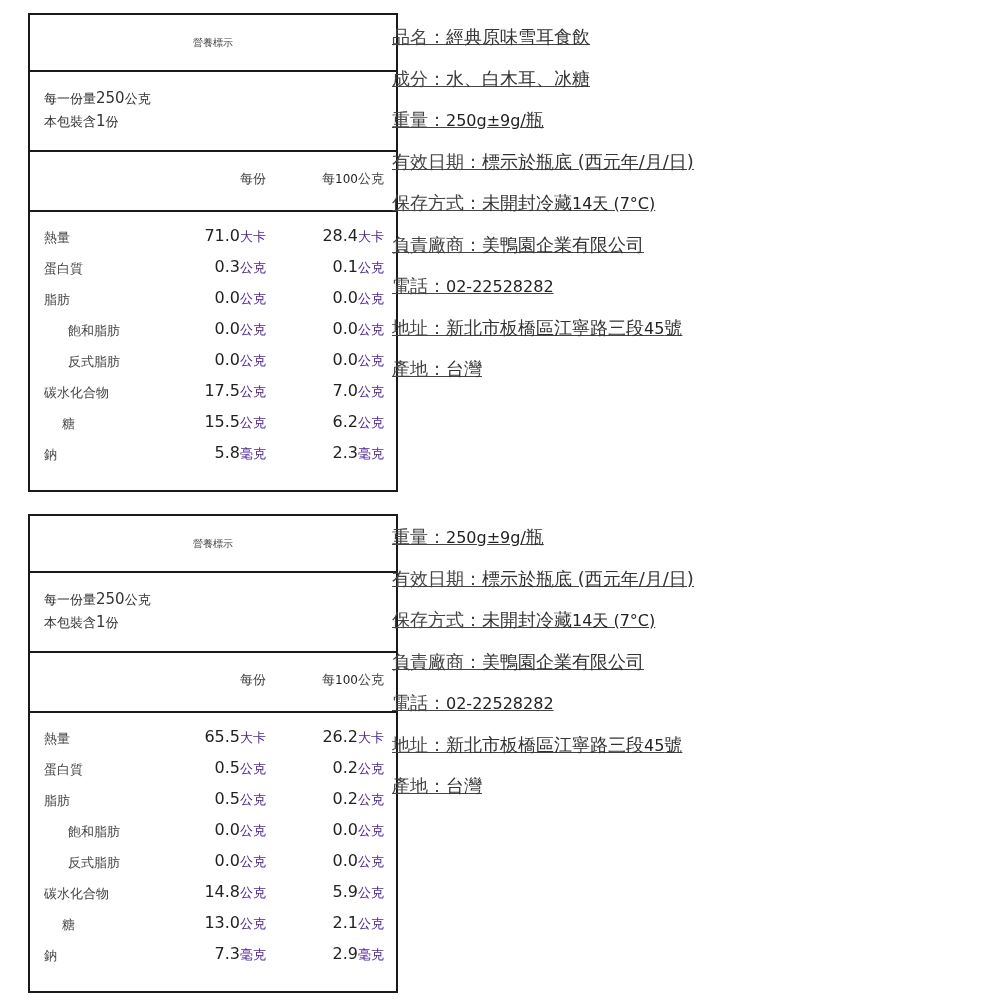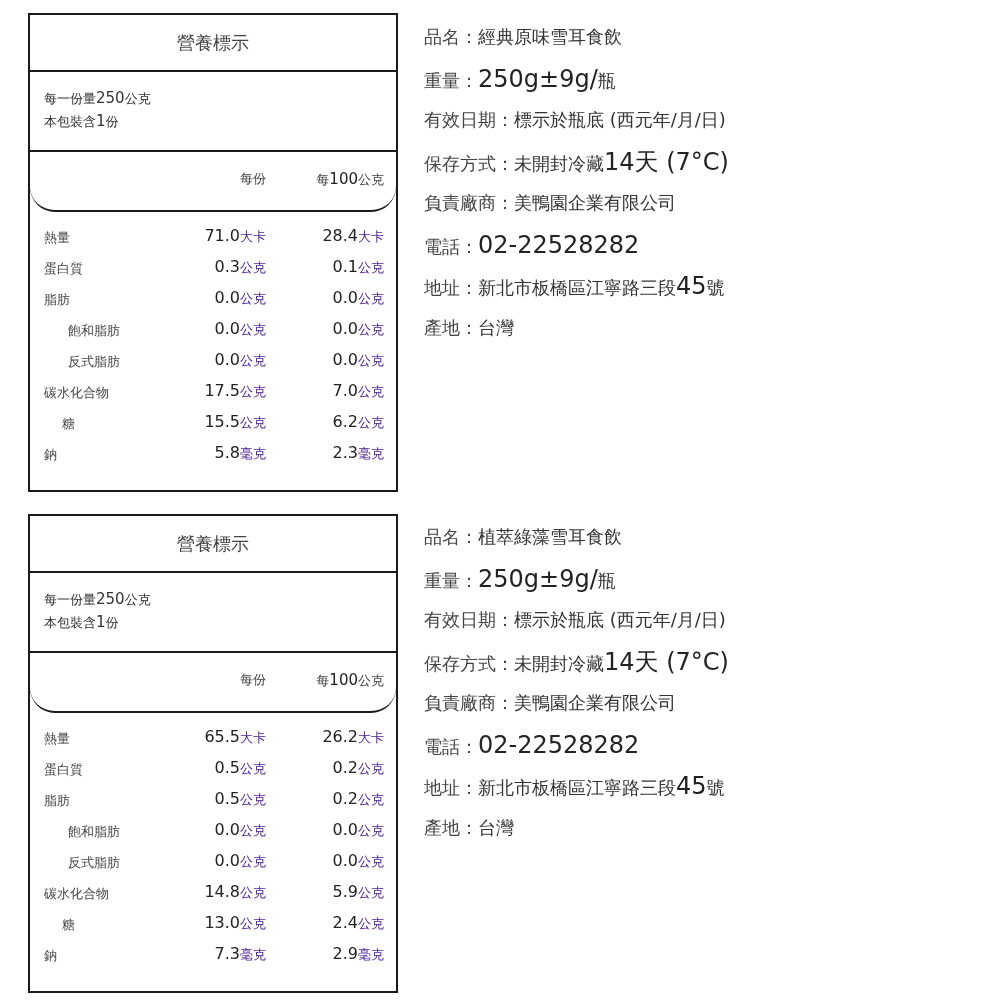--- a/index.html
+++ b/index.html
@@ -1,41 +1,41 @@
 <!DOCTYPE html>
 <html><head>
   <meta charset="utf-8">
   <style>
     html, body { margin: 0; padding: 0; background: #ffffff; }
     body { width: 1000px; height: 1000px; position: relative; overflow: hidden;
            font-family: "DejaVu Sans", "Liberation Sans", sans-serif; color: #3a3a3a; }
     .label-box { position: absolute; left: 28px; width: 366px; border: 2.5px solid #1a1a1a; box-sizing: content-box; }
     .sec { border-bottom: 2.5px solid #1a1a1a; position: relative; }
     .sec:last-child { border-bottom: none; text-align: center; }
-    .sec-title { height: 55px; display: flex; align-items: center; justify-content: center; font-size: 18px; color: #444; }
+    .sec-title { height: 55px; display: flex; align-items: center; justify-content: center; font-size: 10px; color: #444; }
     .sec-serving { height: 80px; padding: 15px 0 0 14px; box-sizing: border-box; font-size: 13px; line-height: 22px; color: #333; }
     .sec-serving .big { font-size: 15px; }
-    .sec-head { height: 58px; position: relative; font-size: 13px; color: #444; border-radius: 25px; }
+    .sec-head { height: 58px; position: relative; font-size: 13px; color: #444; }
     .sec-head .c1 { position: absolute; right: 130px; top: 18px; }
     .sec-head .c2 { position: absolute; right: 12px; top: 18px; }
-    .sec-head .c2 .num { font-size: 15px; }
+    .sec-head .c2 .num { font-size: 12px; }
     .sec-rows { padding: 14px 0 16px 0; }
     .row { height: 31px; position: relative; font-size: 13px; color: #444; }
     .row .nm { position: absolute; left: 14px; top: 3px; }
     .row .nm.ind1 { left: 38px; }
     .row .nm.ind2 { left: 32px; }
     .row .v1 { position: absolute; right: 130px; top: 0px; }
     .row .v2 { position: absolute; right: 12px; top: 0px; }
     .num { font-size: 16px; color: #222; }
     .unit { font-size: 13px; color: #4c1d95; }
-    .info { position: absolute; left: 424px; font-size: 18px; color: #444; }
+    .info { position: absolute; left: 392px; font-size: 18px; color: #444; text-decoration: underline; }
     .info .line { height: 41.5px; line-height: 30px; white-space: nowrap; }
     .info .key { color: #444; }
     .info .val { color: #333; }
-    .info .val.big { font-size: 24px; color: #222; }
+    .info .val.big { font-size: 16px; color: #222; }
   </style>
 </head>
 <body>
 
 <div id="root">
     <div class="label-box" style="top:13px">
       <div class="sec sec-title">營養標示</div>
       <div class="sec sec-serving">
         <div><span>每一份量</span><span class="big">250</span><span>公克</span></div>
         <div><span>本包裝含</span><span class="big">1</span><span>份</span></div>
@@ -82,20 +82,21 @@
       </div>
         <div class="row">
         <span class="nm ">鈉</span>
         <span class="v1"><span class="num">5.8</span><span class="unit">毫克</span></span>
         <span class="v2"><span class="num">2.3</span><span class="unit">毫克</span></span>
       </div>
       </div>
     </div>
     <div class="info" style="top:22px">
       <div class="line"><span class="key">品名：</span><span class="val">經典原味雪耳食飲</span></div>
+      <div class="line"><span class="key">成分：</span><span class="val">水、白木耳、冰糖</span></div>
       <div class="line"><span class="key">重量：</span><span class="val big">250g±9g/</span><span class="val">瓶</span></div>
       <div class="line"><span class="key">有效日期：</span><span class="val">標示於瓶底 (西元年/月/日)</span></div>
       <div class="line"><span class="key">保存方式：</span><span class="val">未開封冷藏</span><span class="val big">14天 (7°C)</span></div>
       <div class="line"><span class="key">負責廠商：</span><span class="val">美鴨園企業有限公司</span></div>
       <div class="line"><span class="key">電話：</span><span class="val big">02-22528282</span></div>
       <div class="line"><span class="key">地址：</span><span class="val">新北市板橋區江寧路三段</span><span class="val big">45</span><span class="val">號</span></div>
       <div class="line"><span class="key">產地：</span><span class="val">台灣</span></div>
     </div>
     <div class="label-box" style="top:514px">
       <div class="sec sec-title">營養標示</div>
@@ -134,31 +135,30 @@
         <span class="v2"><span class="num">0.0</span><span class="unit">公克</span></span>
       </div>
         <div class="row">
         <span class="nm ">碳水化合物</span>
         <span class="v1"><span class="num">14.8</span><span class="unit">公克</span></span>
         <span class="v2"><span class="num">5.9</span><span class="unit">公克</span></span>
       </div>
         <div class="row">
         <span class="nm ind2">糖</span>
         <span class="v1"><span class="num">13.0</span><span class="unit">公克</span></span>
-        <span class="v2"><span class="num">2.4</span><span class="unit">公克</span></span>
+        <span class="v2"><span class="num">2.1</span><span class="unit">公克</span></span>
       </div>
         <div class="row">
         <span class="nm ">鈉</span>
         <span class="v1"><span class="num">7.3</span><span class="unit">毫克</span></span>
         <span class="v2"><span class="num">2.9</span><span class="unit">毫克</span></span>
       </div>
       </div>
     </div>
     <div class="info" style="top:522px">
-      <div class="line"><span class="key">品名：</span><span class="val">植萃綠藻雪耳食飲</span></div>
       <div class="line"><span class="key">重量：</span><span class="val big">250g±9g/</span><span class="val">瓶</span></div>
       <div class="line"><span class="key">有效日期：</span><span class="val">標示於瓶底 (西元年/月/日)</span></div>
       <div class="line"><span class="key">保存方式：</span><span class="val">未開封冷藏</span><span class="val big">14天 (7°C)</span></div>
       <div class="line"><span class="key">負責廠商：</span><span class="val">美鴨園企業有限公司</span></div>
       <div class="line"><span class="key">電話：</span><span class="val big">02-22528282</span></div>
       <div class="line"><span class="key">地址：</span><span class="val">新北市板橋區江寧路三段</span><span class="val big">45</span><span class="val">號</span></div>
       <div class="line"><span class="key">產地：</span><span class="val">台灣</span></div>
     </div>
   </div>
 

